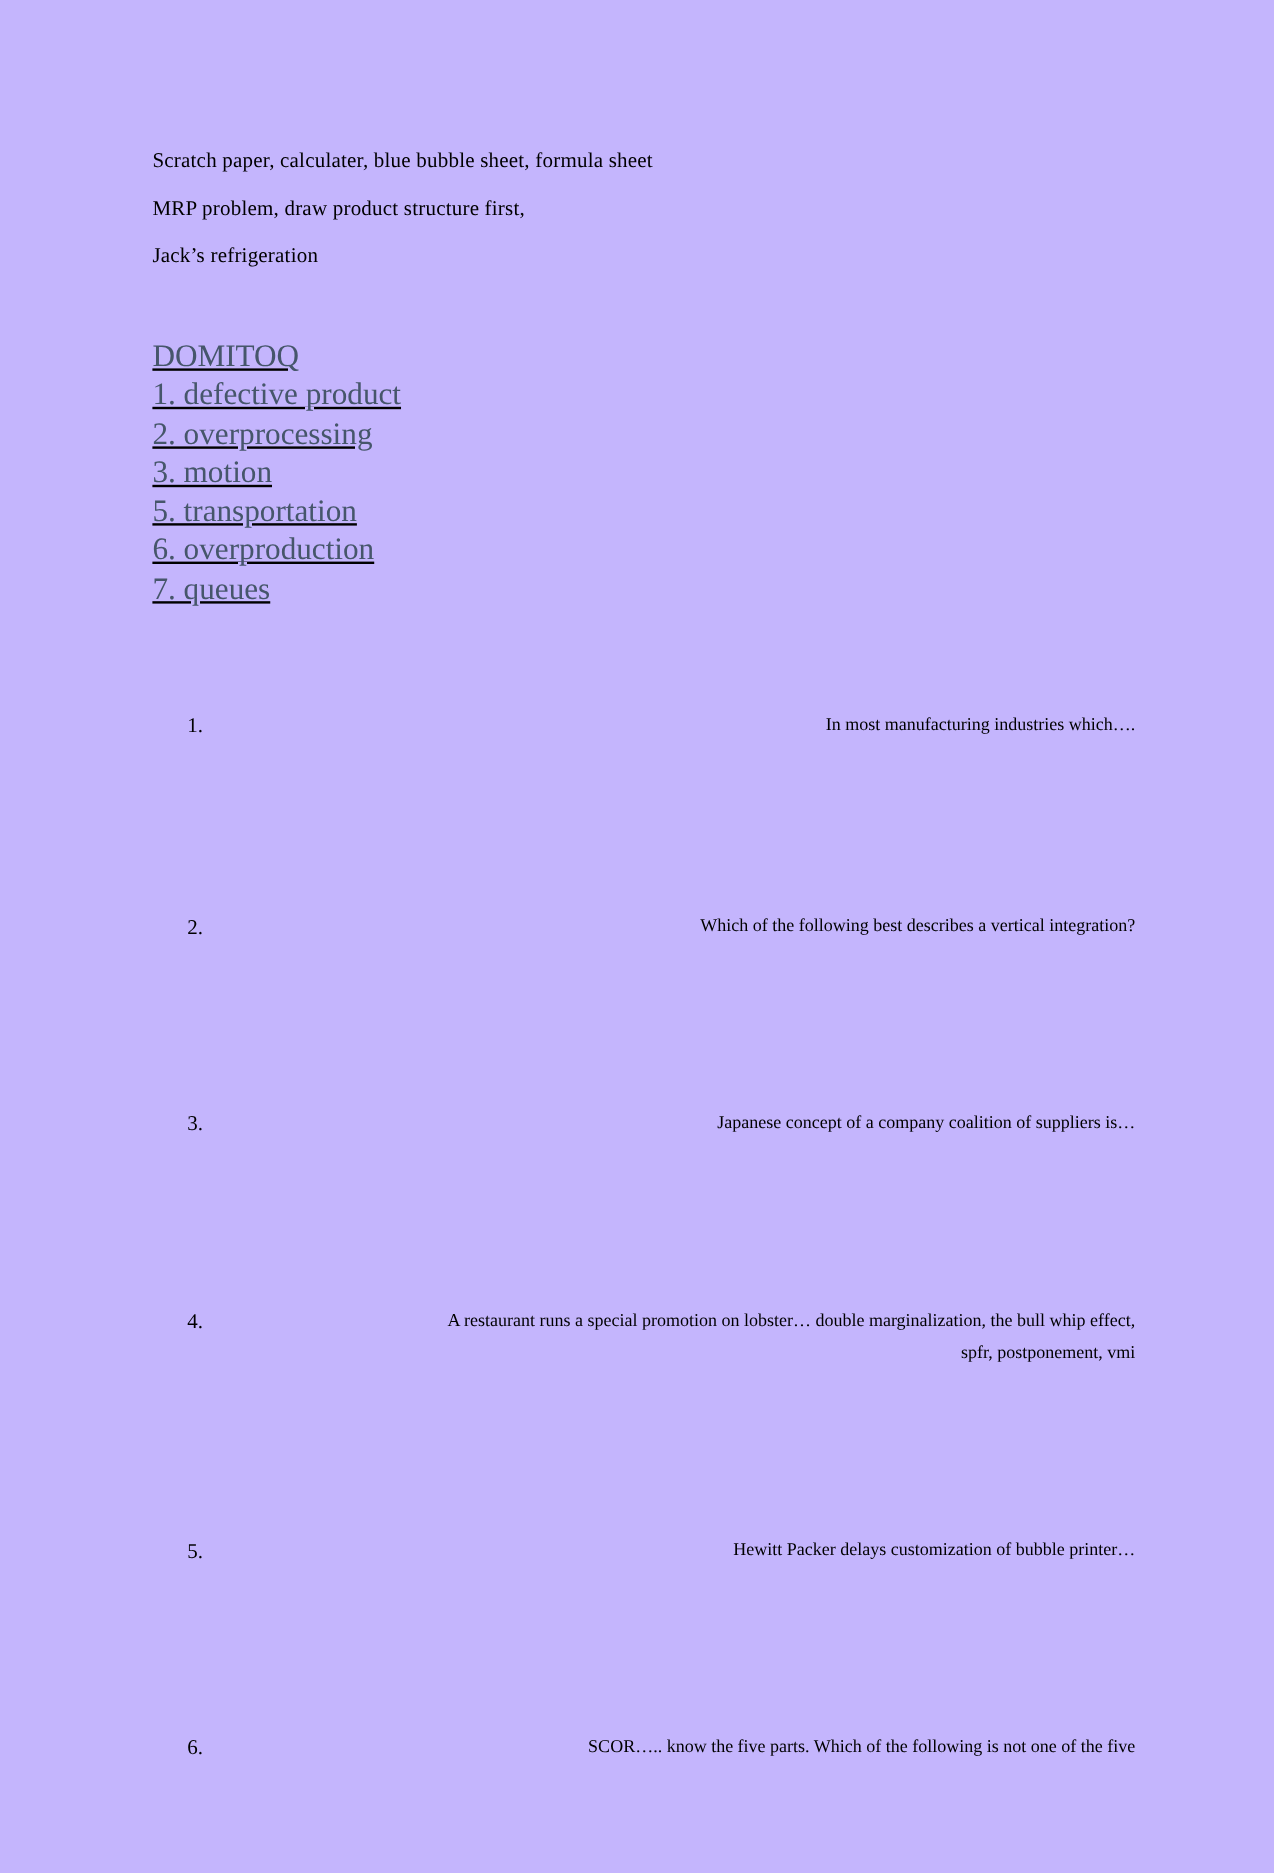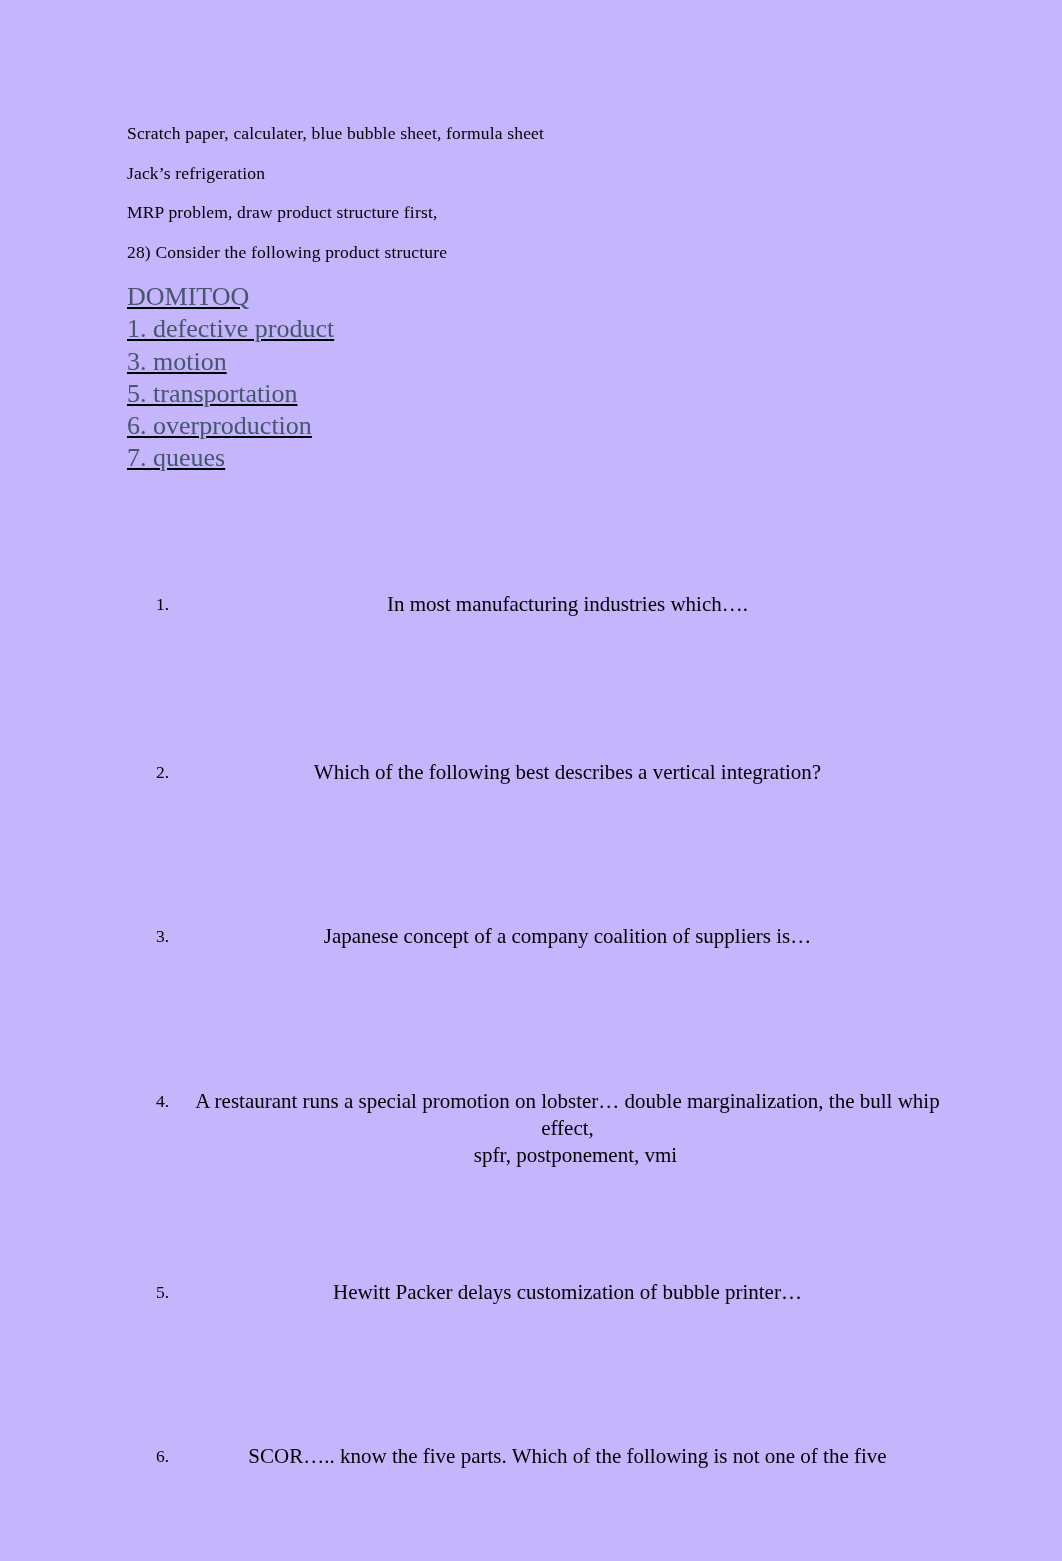--- a/index.html
+++ b/index.html
@@ -77,42 +77,42 @@
     top: 0;
     width: 30px;
     font-size: 17.5px;
     line-height: 27px;
     color: #000000;
     text-align: left;
   }
   .q-text {
     margin: 0;
     padding-left: 33px;
-    font-size: 21px;
+    font-size: 15px;
     line-height: 27px;
     color: #000000;
-    text-align: center;
+    text-align: right;
   }
   .q-text .l2 { display: block; margin-left: 16px; }
 </style>
 </head>
 <body>
 
 <div class="page">
 
   <div class="intro-block">
     <p class="intro-line">Scratch paper, calculater, blue bubble sheet, formula sheet</p>
+    <p class="intro-line">MRP problem, draw product structure first,</p>
     <p class="intro-line">Jack’s refrigeration</p>
-    <p class="intro-line">MRP problem, draw product structure first,</p>
-    <p class="intro-line">28) Consider the following product structure</p>
   </div>
 
   <div class="domitoq-block">
     <p class="domitoq-line">DOMITOQ</p>
     <p class="domitoq-line">1. defective product</p>
+    <p class="domitoq-line">2. overprocessing</p>
     <p class="domitoq-line">3. motion</p>
     <p class="domitoq-line">5. transportation</p>
     <p class="domitoq-line">6. overproduction</p>
     <p class="domitoq-line">7. queues</p>
   </div>
 
   <div class="questions">
 
     <div class="q-item" style="top:591px;">
       <span class="q-num">1.</span>

